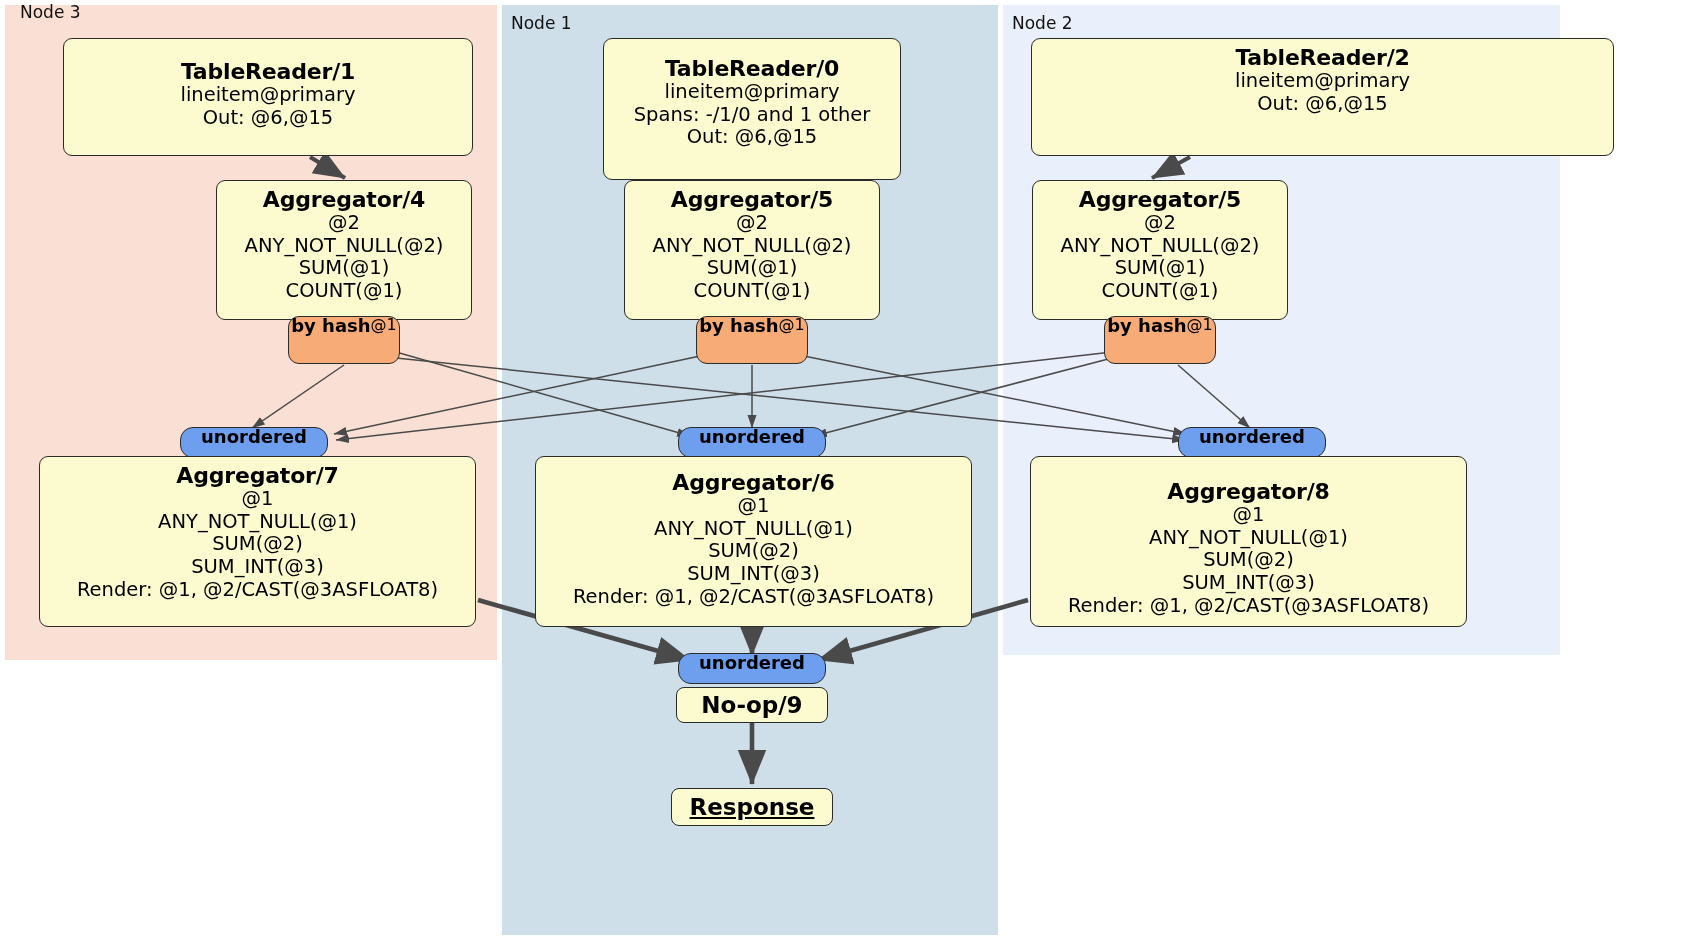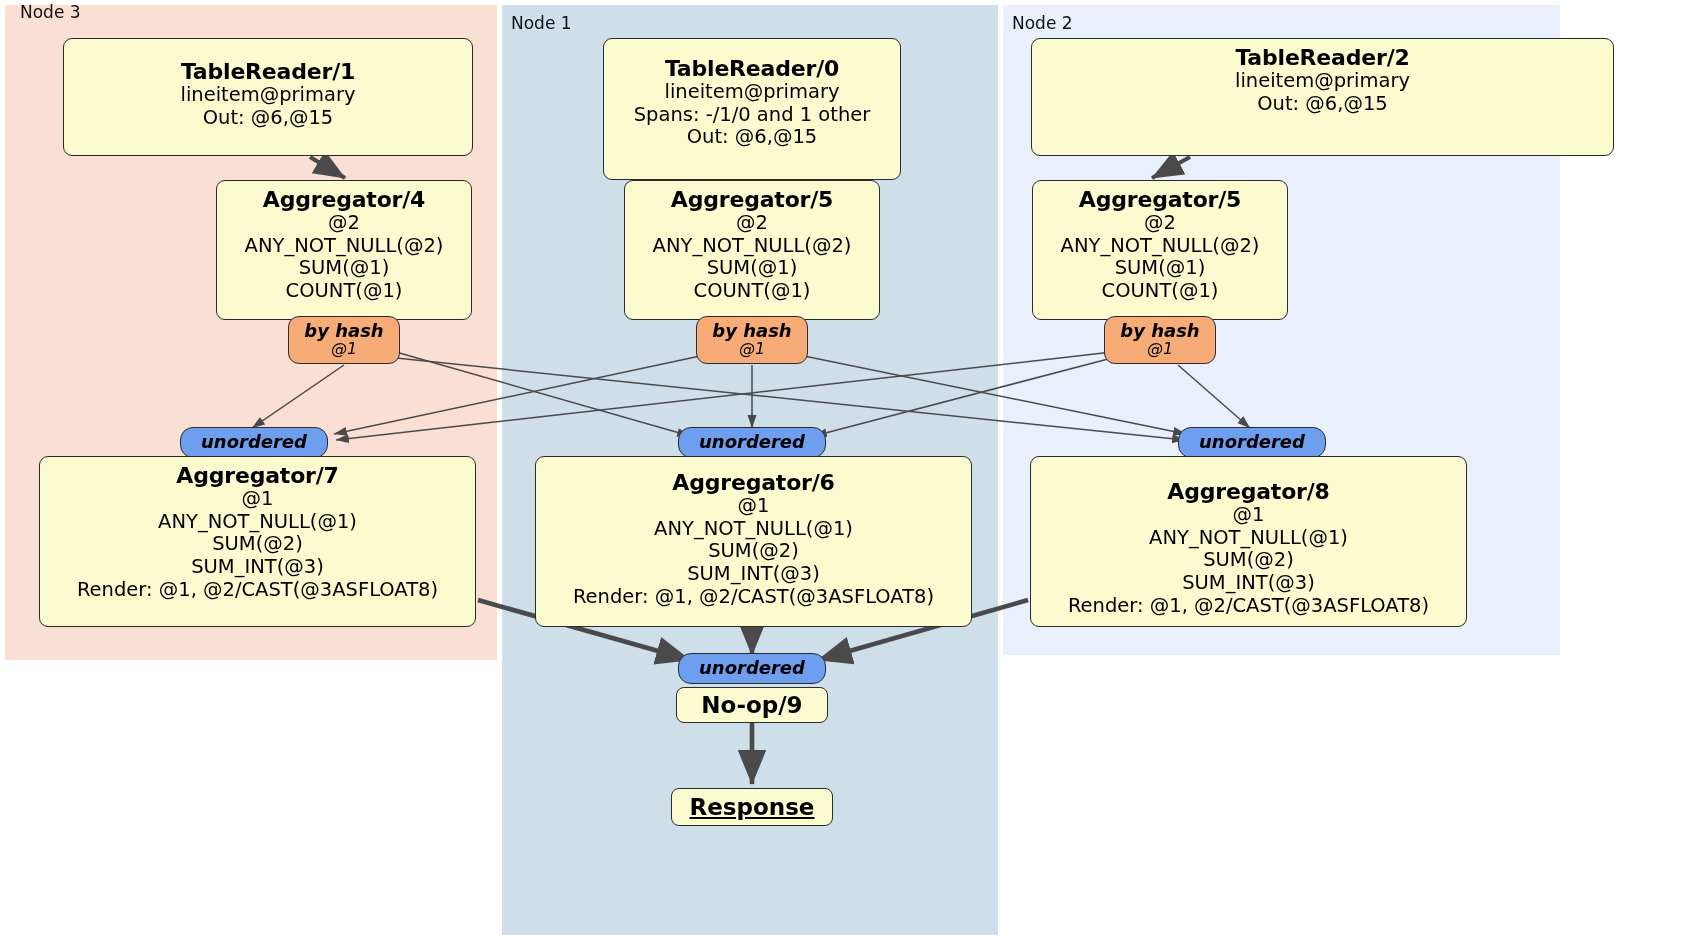--- a/index.html
+++ b/index.html
@@ -17,22 +17,22 @@
         text-align:center;color:#000;}
   .proc .ttl{font-weight:bold;font-size:22px;line-height:1.14;margin-top:1px;letter-spacing:-0.2px;}
   .proc .ln{font-size:19.5px;line-height:1.165;white-space:nowrap;}
 
   .simple{position:absolute;box-sizing:border-box;background:#fbfbcf;
           border:1.6px solid #2b2b2b;border-radius:8px;
           display:flex;align-items:center;justify-content:center;
           font-weight:bold;font-size:23px;color:#000;}
 
   .pill{position:absolute;box-sizing:border-box;border:1.6px solid #2b2b2b;
-        border-radius:13px;display:flex;flex-direction:column;
-        align-items:center;justify-content:center;text-align:center;color:#000;font-style:italic;}
+        border-radius:13px;display:flex;flex-direction:row;
+        align-items:flex-start;justify-content:center;text-align:center;color:#000;}
   .pill.hash{background:#f7ac77;border-radius:11px;}
   .pill.unord{background:#6d9fee;}
   .pill .p1{font-weight:bold;font-size:18px;line-height:1.04;}
   .pill .p2{font-size:16px;line-height:1.04;}
 </style>
 </head>
 <body>
 
 <div id="stage">
 

